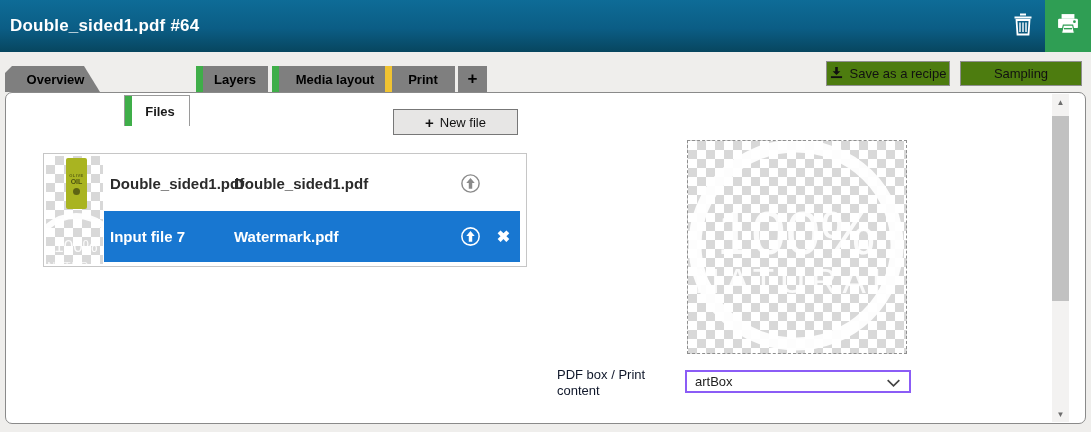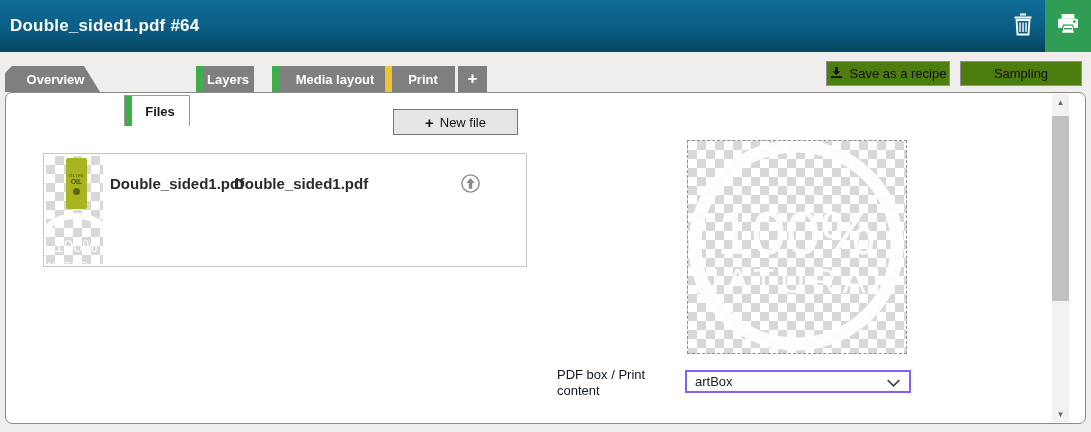--- a/index.html
+++ b/index.html
@@ -9,29 +9,29 @@
   
   .header { position:absolute; left:0; top:0; width:1091px; height:52px;
             background:linear-gradient(180deg,#0e6c97 0%,#0b5d85 55%,#07465f 100%); }
   .header-title { position:absolute; left:10px; top:0; height:52px; display:flex; align-items:center;
                   color:#fff; font-size:17px; font-weight:700; letter-spacing:.2px; }
   .hdr-btn { position:absolute; top:0; height:52px; width:46px; display:flex; align-items:center; justify-content:center; cursor:pointer; }
   .hdr-trash { right:45px; }
   .hdr-print { right:0; background:#2f9e54; }
 
   
-  .tab { position:absolute; top:66px; height:26px; background:#7f7f7f; color:#ffffff;
+  .tab { position:absolute; top:66px; height:26px; background:#7f7f7f; color:#000000;
          font-size:13px; font-weight:600; display:flex; align-items:center; justify-content:center; cursor:pointer; }
   .tab .bar { position:absolute; left:0; top:0; bottom:0; width:7px; }
   .bar-green { background:#3fae49; }
   .bar-yellow { background:#f0c332; }
   .tab-overview { left:5px; width:95px; clip-path:polygon(0 100%,0 7px,7px 0,calc(100% - 16px) 0,100% 100%); }
   .tab-files { left:124px; width:66px; top:63px; height:31px; background:#fff; color:#1a1a1a;
                border:1px solid #9a9a9a; border-bottom:none; z-index:6;margin-top:32px; }
-  .tab-layers { left:196px; width:58px; }
+  .tab-layers { left:196px; width:72px; }
   .tab-media { left:272px; width:120px; }
   .tab-print { left:385px; width:70px; }
   .tab-plus { left:458px; width:29px; font-size:17px; font-weight:700; }
   .tab-label { padding-left:6px; }
 
   .top-btn { position:absolute; top:61px; height:25px; background:#4d7c0f; border:1px solid #8f8f8f;
              display:flex; align-items:center; justify-content:center; gap:7px; font-size:13px; color:#111; cursor:pointer; }
   .btn-save { left:826px; width:124px; }
   .btn-sampling { left:960px; width:122px; }
 
@@ -181,20 +181,35 @@
         <span class="slot">
           <svg width="23" height="23" viewBox="0 0 24 24">
             <circle cx="12" cy="12" r="9" fill="none" stroke="#8a8a8a" stroke-width="1.5"></circle>
             <path d="M12 6.2 L16.4 11.4 H13.8 V17.4 H10.2 V11.4 H7.6 Z" fill="#8a8a8a"></path>
           </svg>
         </span>
         <span class="slot"></span>
       </span>
     </div>
 
+    <div class="frow frow-1">
+      <span class="fcol-name">Input file 7</span>
+      <span class="fcol-file">Watermark.pdf</span>
+      <span class="ficons">
+        <span class="slot">
+          <svg width="23" height="23" viewBox="0 0 24 24">
+            <circle cx="12" cy="12" r="9" fill="none" stroke="#ffffff" stroke-width="1.6"></circle>
+            <path d="M12 6.2 L16.4 11.4 H13.8 V17.4 H10.2 V11.4 H7.6 Z" fill="#ffffff"></path>
+          </svg>
+        </span>
+        <span class="slot">
+          <span class="close-x">✖</span>
+        </span>
+      </span>
+    </div>
   </div>
 </div>
 
 <div class="preview checker">
   <svg width="218" height="212" viewBox="0 0 218 212">
     <ellipse cx="108" cy="104" rx="101" ry="99" fill="none" stroke="#ffffff" stroke-width="13" opacity="0.93"></ellipse>
     <text x="108" y="113" text-anchor="middle" font-size="62" fill="#ffffff" opacity="0.9" font-family="Liberation Sans, sans-serif">100%</text>
     <text x="108" y="152" text-anchor="middle" font-size="35" fill="#ffffff" opacity="0.88" letter-spacing="6" font-family="Liberation Sans, sans-serif">NATURAL</text>
   </svg>
 </div>

